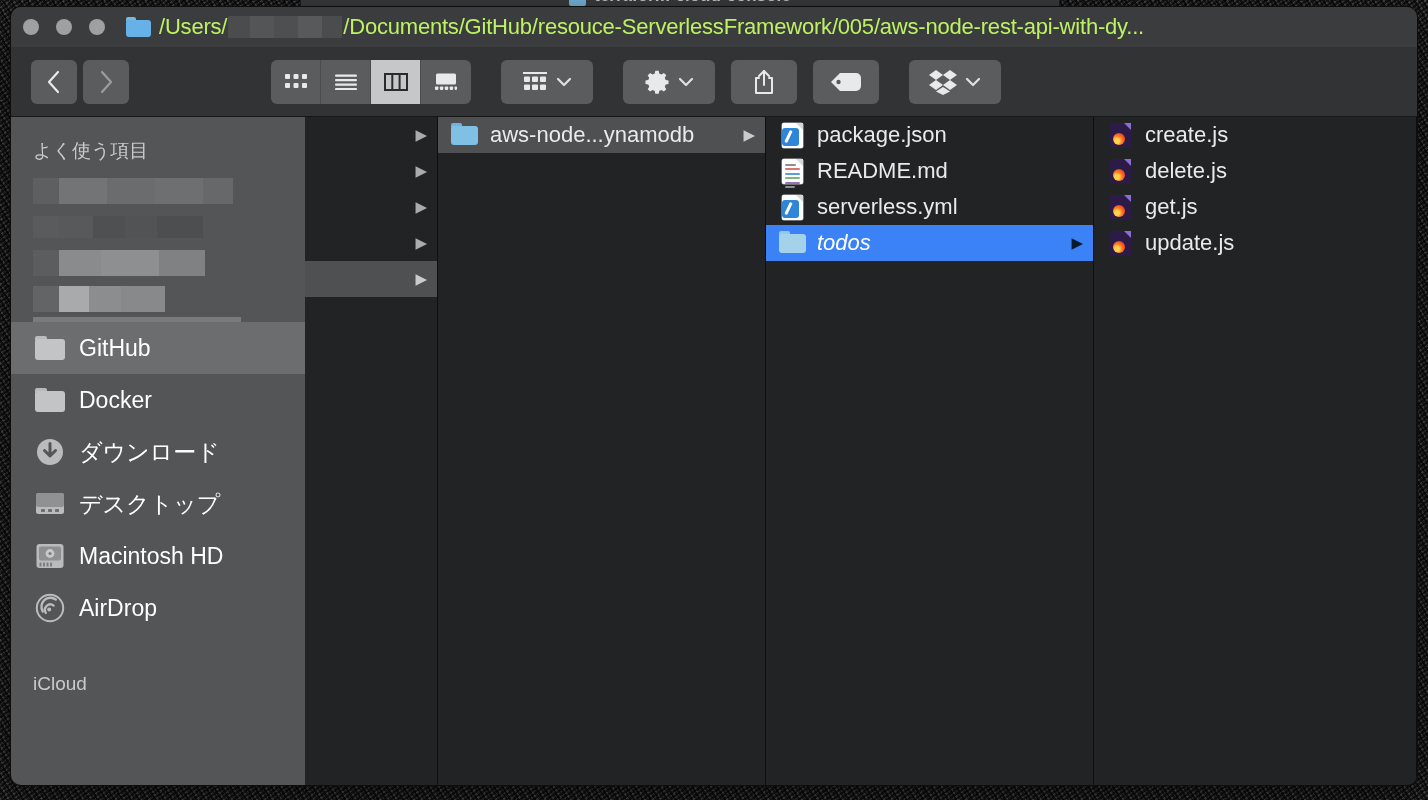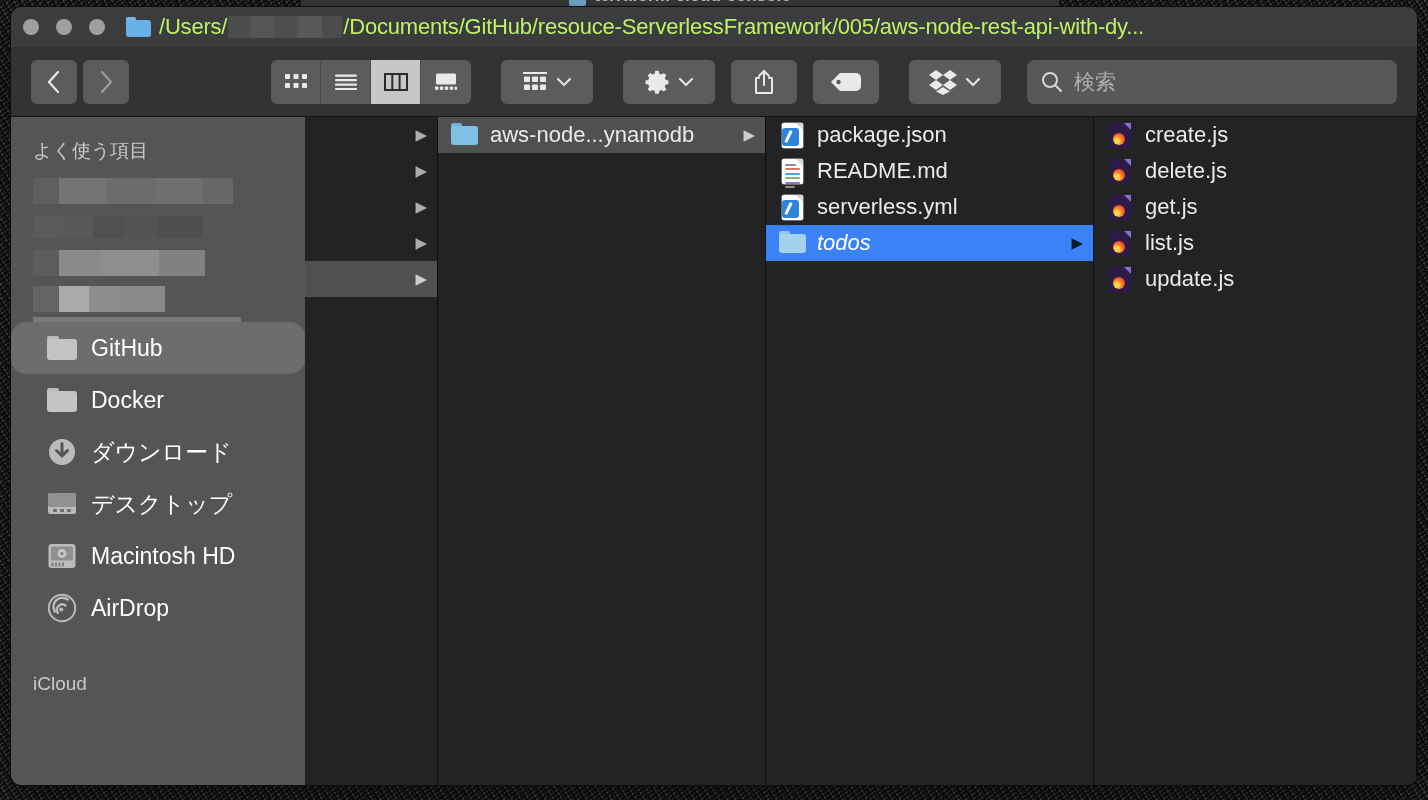--- a/index.html
+++ b/index.html
@@ -115,22 +115,22 @@
 
   
   .sidebar{
     width:294px; flex:none; background:#535556; padding-top:12px;
     display:flex; flex-direction:column; overflow:hidden;
   }
   .sb-header{
     color:#c8cacb; font-size:19px; padding:9px 0 9px 22px; font-weight:500;
   }
   .sb-item{
-    height:52px; display:flex; align-items:center; gap:14px; padding-left:36px;
-    color:#fff; font-size:23px; white-space:nowrap;border-radius:15px;
+    height:52px; display:flex; align-items:center; gap:14px; padding-left:24px;
+    color:#fff; font-size:23px; white-space:nowrap;
   }
   .sb-item.selected{ background:#6b6d6e; }
   .sb-redacted{ height:36px; display:flex; align-items:center; padding-left:22px; }
   .sb-mosaic{ height:26px; }
   .m1{ width:200px; background:linear-gradient(90deg,#5e5f60 0 26px,#737475 26px 74px,#6b6c6d 74px 122px,#6e6f70 122px 170px,#67686a 170px 200px); }
   .m2{ width:170px; height:22px; background:linear-gradient(90deg,#5a5b5c 0 26px,#58595a 26px 60px,#4f5051 60px 92px,#525354 92px 124px,#4d4e4f 124px 170px); }
   .m3{ width:172px; background:linear-gradient(90deg,#5c5d5e 0 26px,#8a8b8c 26px 68px,#8e8f90 68px 126px,#808182 126px 172px); }
   .m4{ width:132px; background:linear-gradient(90deg,#636465 0 26px,#a9aaab 26px 56px,#8c8d8e 56px 88px,#88898a 88px 132px); }
   .m-underline{ width:208px; height:5px; background:#7a7b7c; margin-left:22px; }
 
@@ -332,27 +332,20 @@
         <polygon points="21,1 14,6 21,11 28,6"></polygon>
         <polygon points="7,11 0,16 7,21 14,16"></polygon>
         <polygon points="21,11 14,16 21,21 28,16"></polygon>
         <polygon points="14,18 7,22.5 14,26 21,22.5"></polygon>
       </svg>
       <svg class="chev" width="16" height="10" viewBox="0 0 16 10" fill="none" stroke="#e8e9ea" stroke-width="2.2" stroke-linecap="round" stroke-linejoin="round">
         <polyline points="2,2 8,8 14,2"></polyline>
       </svg>
     </div>
 
-    <div class="searchbox">
-      <svg width="22" height="22" viewBox="0 0 22 22" fill="none" stroke="#d6d7d8" stroke-width="2" stroke-linecap="round">
-        <circle cx="9" cy="9" r="7"></circle>
-          <line x1="14.2" y1="14.2" x2="20" y2="20"></line>
-      </svg>
-      <span class="search-ph">検索</span>
-    </div>
   </div>
 
   <div class="body-row">
 
     <div class="sidebar">
 
       <div class="sb-header">よく使う項目</div>
 
       <div class="sb-redacted">
         <span class="sb-mosaic m1"></span>
@@ -542,25 +535,18 @@
             <span class="js-ico"></span>
               <span class="ff"></span>
           </span>
           <span>get.js</span>
         </div>
         <div class="row">
           <span class="ico">
             <span class="js-ico"></span>
               <span class="ff"></span>
           </span>
-          <span>list.js</span>
-        </div>
-        <div class="row">
-          <span class="ico">
-            <span class="js-ico"></span>
-              <span class="ff"></span>
-          </span>
           <span>update.js</span>
         </div>
       </div>
     </div>
   </div>
 </div>
 
 </body></html>

